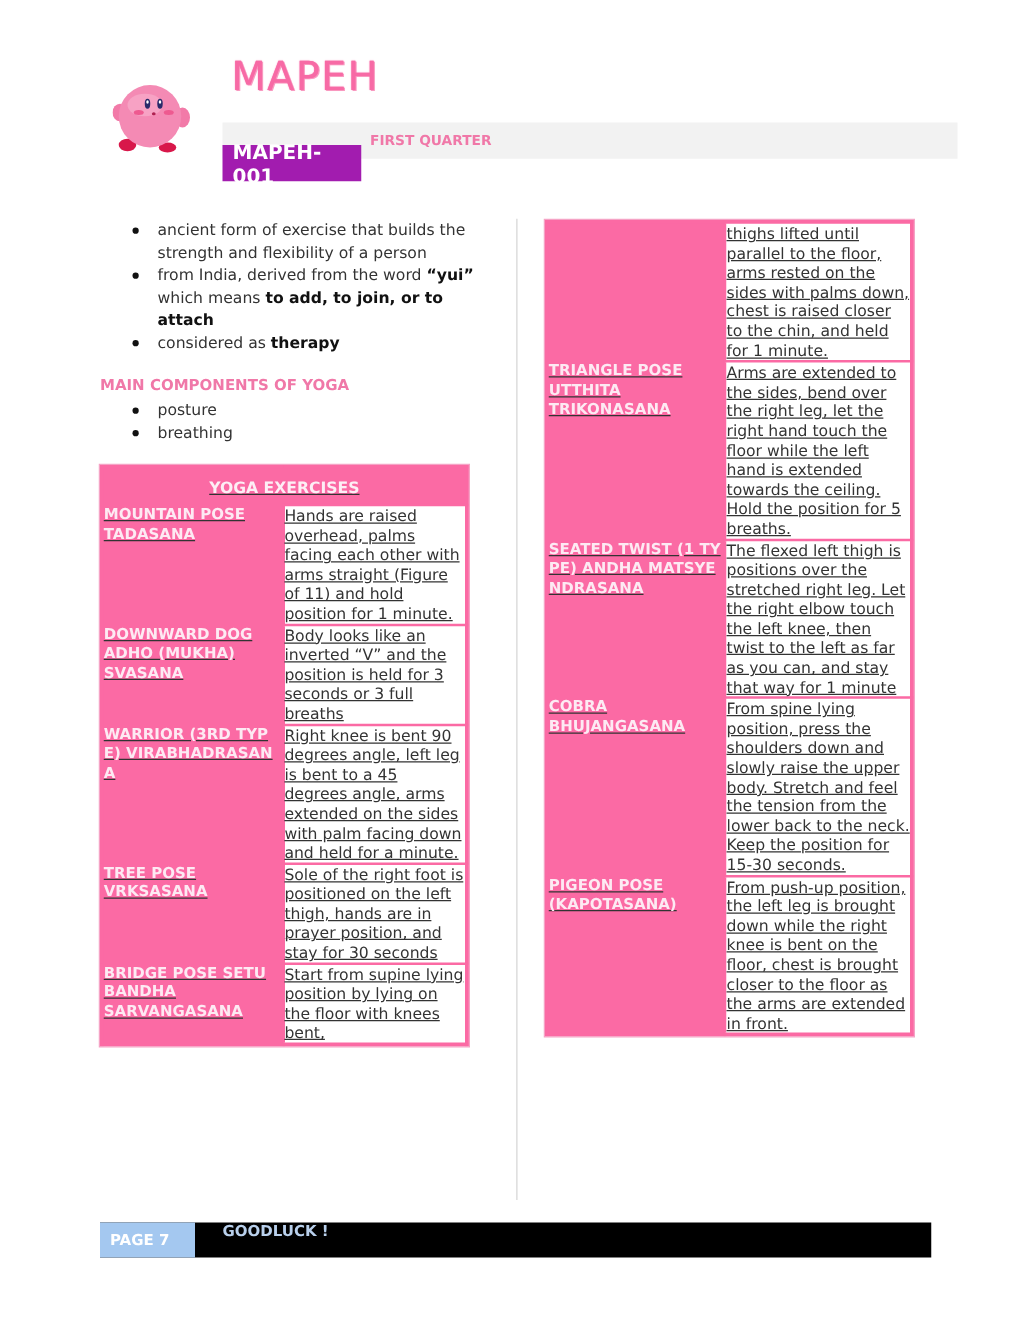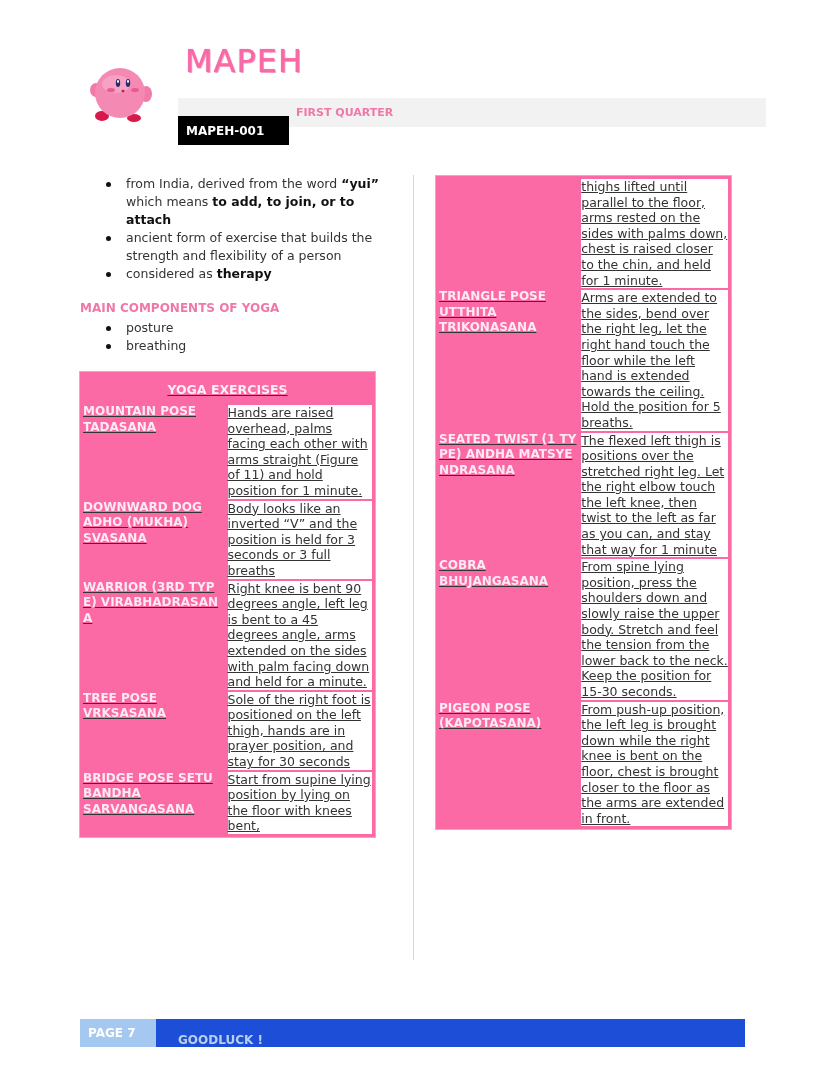--- a/index.html
+++ b/index.html
@@ -14,22 +14,22 @@
       position: absolute; left: 185px; top: 42px;
       font-family: "DejaVu Sans", sans-serif; font-weight: 400;
       font-size: 32px; letter-spacing: 1px; color: #f76aa5;
       text-shadow: 0 0 1px #f76aa5, 1px 1px 0 #f9a0c4;
     }
     .header-bar {
       position: absolute; left: 178px; top: 98px; width: 588px; height: 29px;
       background: #f2f2f2; display: flex; align-items: center;
     }
     .header-code {
-      width: 111px; height: 100%; background: #000000; color: #ffffff;
-      font-weight: bold; font-size: 12px; display: flex; align-items: center;
+      width: 111px; height: 100%; background: #a21caf; color: #ffffff;
+      font-weight: bold; font-size: 16px; display: flex; align-items: center;
       padding-left: 8px; box-sizing: border-box; margin-top: 36px;
     }
     .header-quarter {
       color: #f078a8; font-weight: bold; font-size: 11px; padding-left: 7px;
     }
     .divider {
       position: absolute; left: 413px; top: 175px; width: 1px; height: 785px;
       background: #d6d6d6;
     }
     .left-col { position: absolute; left: 80px; top: 175px; width: 300px; }
@@ -63,21 +63,21 @@
       border: 2px solid #fb6aa4;
     }
     .t-left { position: absolute; left: 80px; top: 372px; width: 295px; }
     .t-left .pose { width: 145px; }
     .t-left .desc { width: 147px; }
     .t-right { position: absolute; left: 436px; top: 176px; width: 295px; }
     .t-right .pose { width: 143px; }
     .t-right .desc { width: 150px; }
     .footer-bar {
       position: absolute; left: 80px; top: 978px; width: 665px; height: 28px;
-      background: #1d4ed8; display: flex; align-items: flex-end; margin-top: 41px;
+      background: #000000; display: flex; align-items: flex-start;
     }
     .footer-page {
       width: 76px; height: 100%; background: #a4c8f0; color: #ffffff;
       font-weight: bold; font-size: 12px; display: flex; align-items: center;
       padding-left: 8px; box-sizing: border-box;
     }
     .footer-msg { color: #b9d0ec; font-weight: bold; font-size: 12px; padding-left: 22px; }
   </style>
 </head>
 <body>
@@ -102,22 +102,22 @@
 <div class="brand-title">MAPEH</div>
 <div class="header-bar">
   <div class="header-code">MAPEH-001</div>
   <div class="header-quarter">FIRST QUARTER</div>
 </div>
 
 <div class="divider"></div>
 
 <div class="left-col">
   <ul class="bullets">
+    <li><span>ancient form of exercise that builds the strength and flexibility of a person</span></li>
     <li><span>from India, derived from the word </span><b>“yui”</b><span> which means </span><b>to add, to join, or to attach</b></li>
-    <li><span>ancient form of exercise that builds the strength and flexibility of a person</span></li>
     <li><span>considered as </span><b>therapy</b></li>
   </ul>
   <div class="section-heading">MAIN COMPONENTS OF YOGA</div>
   <ul class="bullets">
     <li>posture</li>
     <li>breathing</li>
   </ul>
 </div>
 
 <table class="yoga-table t-left">

